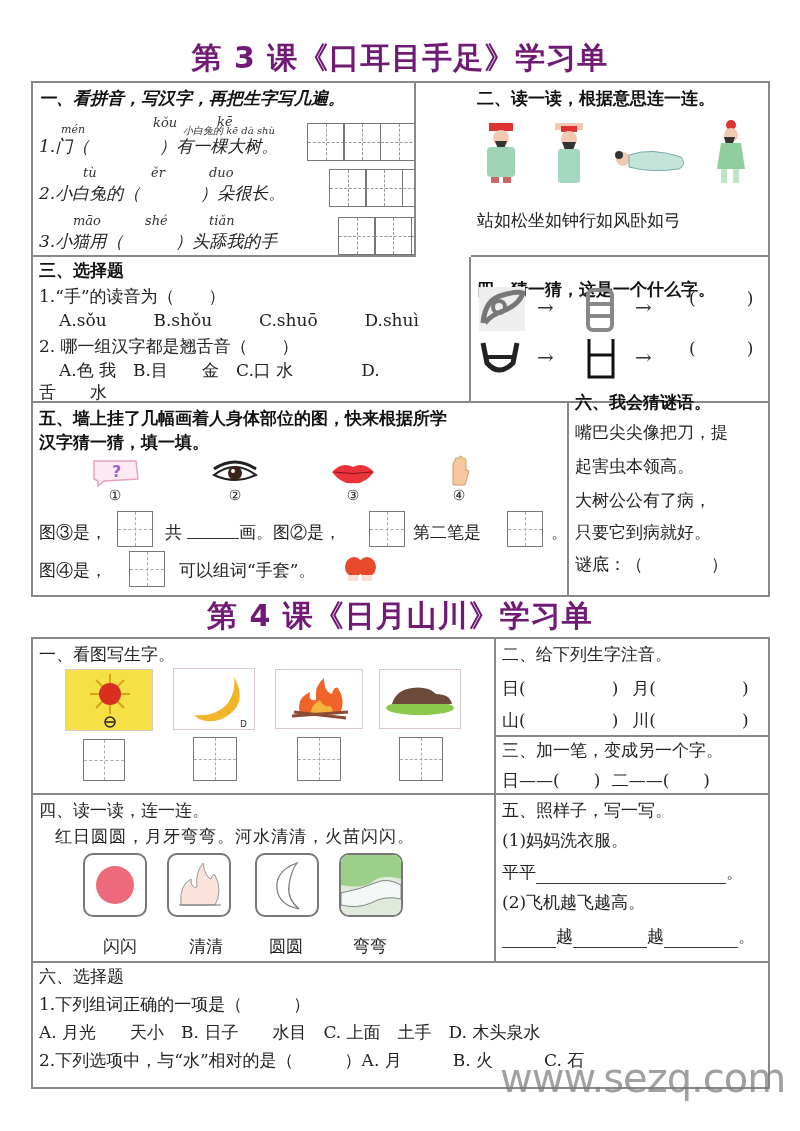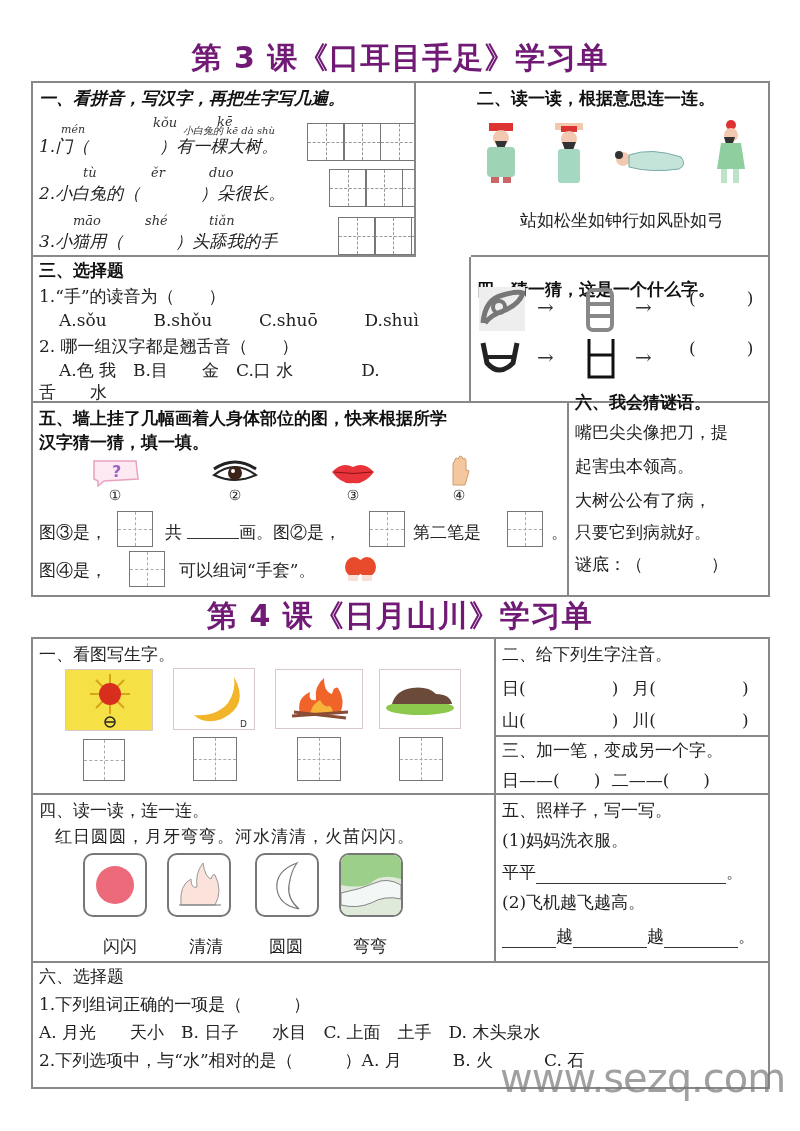--- a/index.html
+++ b/index.html
@@ -110,21 +110,21 @@
       <path d="M18 12 Q40 4 70 14 Q76 22 68 26 Q40 30 18 24 Z" fill="#c4e4da" stroke="#7aa" stroke-width="1"></path>
     </svg>
     <svg class="abs" style="left:240px; top:36px;" width="40" height="70">
       <circle cx="20" cy="6" r="5" fill="#d33"></circle>
         <circle cx="20" cy="16" r="7" fill="#f2c9b0"></circle>
         <path d="M13 18 L18 36 L24 18 Z" fill="#333"></path>
       <path d="M10 24 L30 24 L34 50 L6 50 Z" fill="#8fcf9f"></path>
         <rect x="10" y="50" width="6" height="14" fill="#bde3c9"></rect>
         <rect x="22" y="50" width="6" height="14" fill="#bde3c9"></rect>
     </svg>
-    <div class="t abs" style="left:6px; top:126px; width:290px; display:flex; justify-content:center;">
+    <div class="t abs" style="left:6px; top:126px; width:290px; display:flex; justify-content:flex-start;">
       <span>站如松</span>
       <span>坐如钟</span>
       <span>行如风</span>
       <span>卧如弓</span>
     </div>
   </div>
 
   <div class="cell" style="left:0; top:174px; width:438px; height:146px; border-right-width:2px; border-bottom-width:2px;">
     <div class="h abs" style="left:6px; top:2px;">三、选择题</div>
     <div class="t abs" style="left:6px; top:28px;">1.“手”的读音为（　　）</div>

